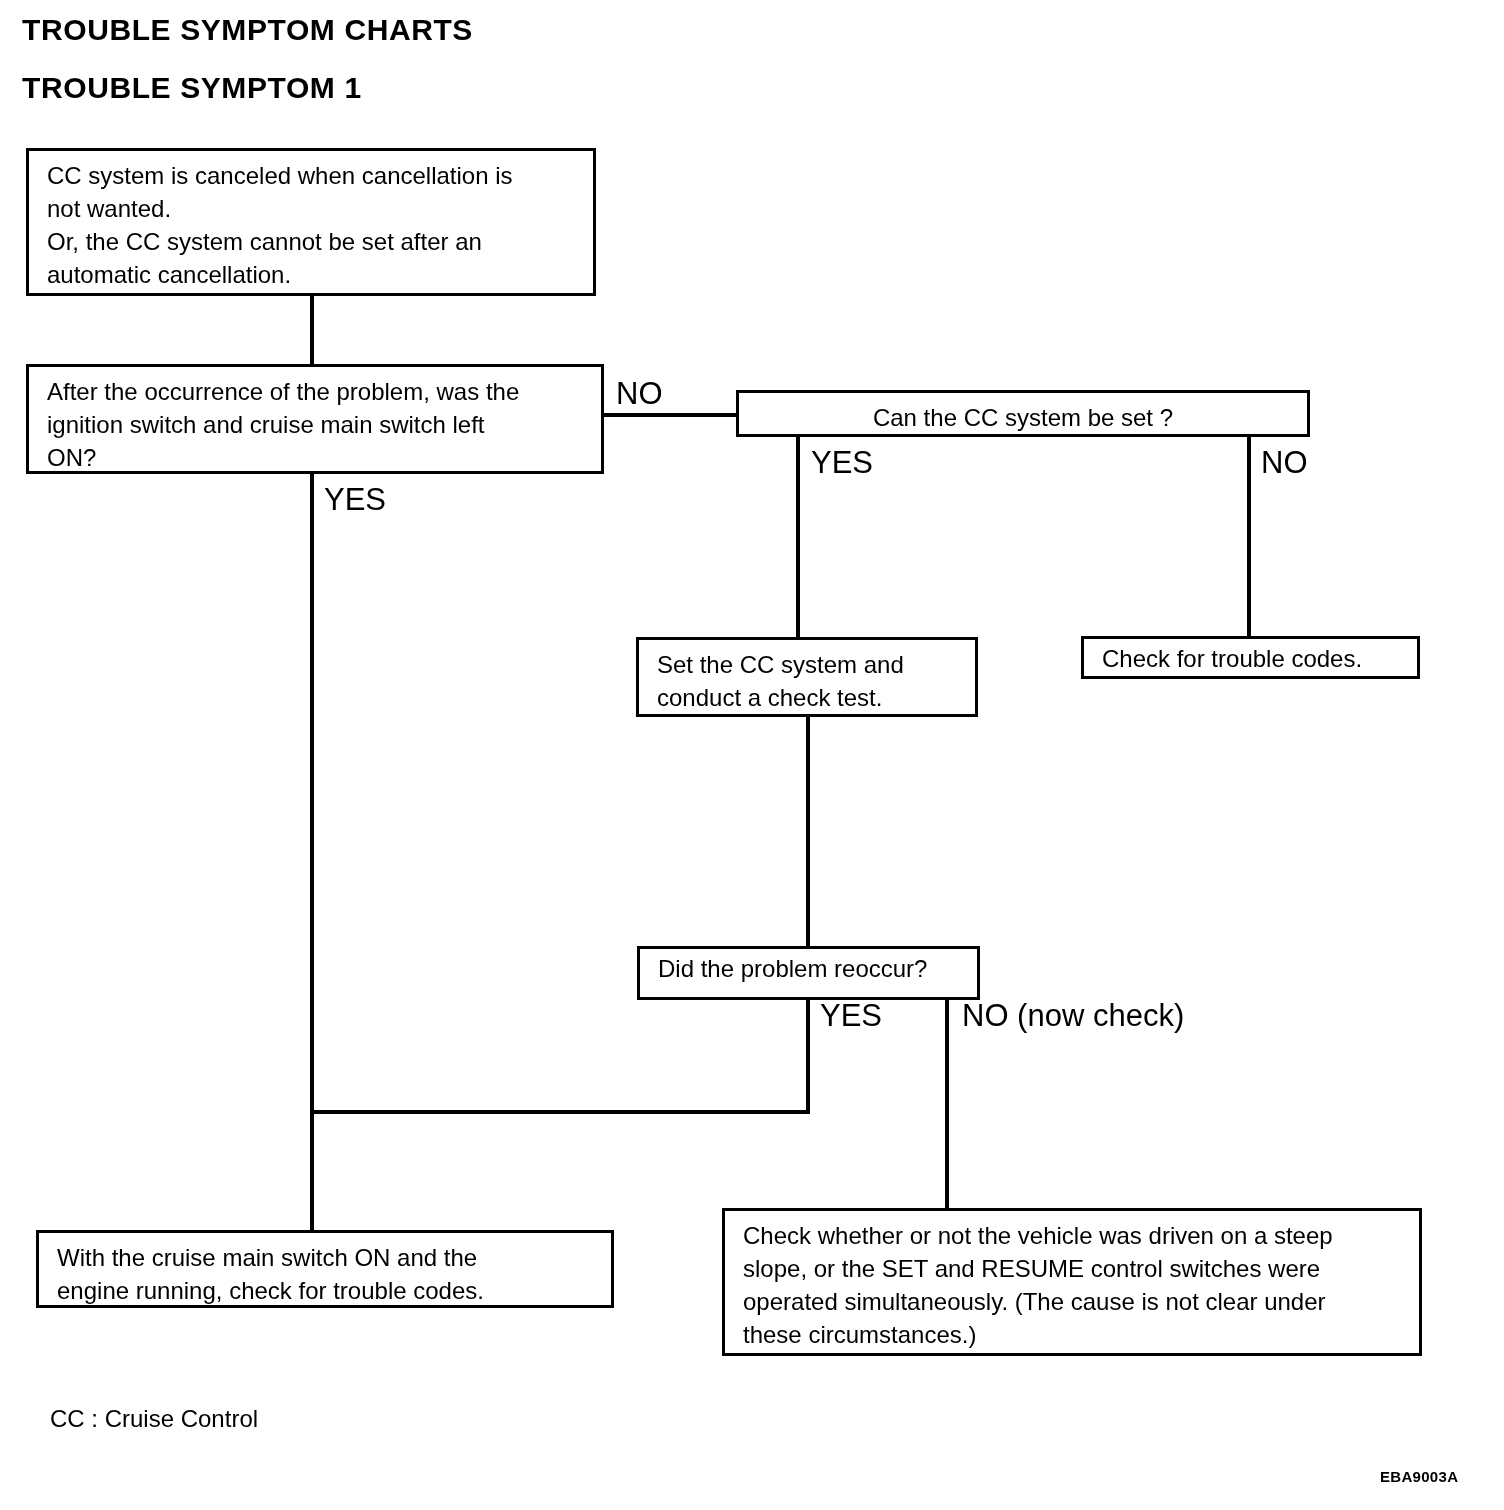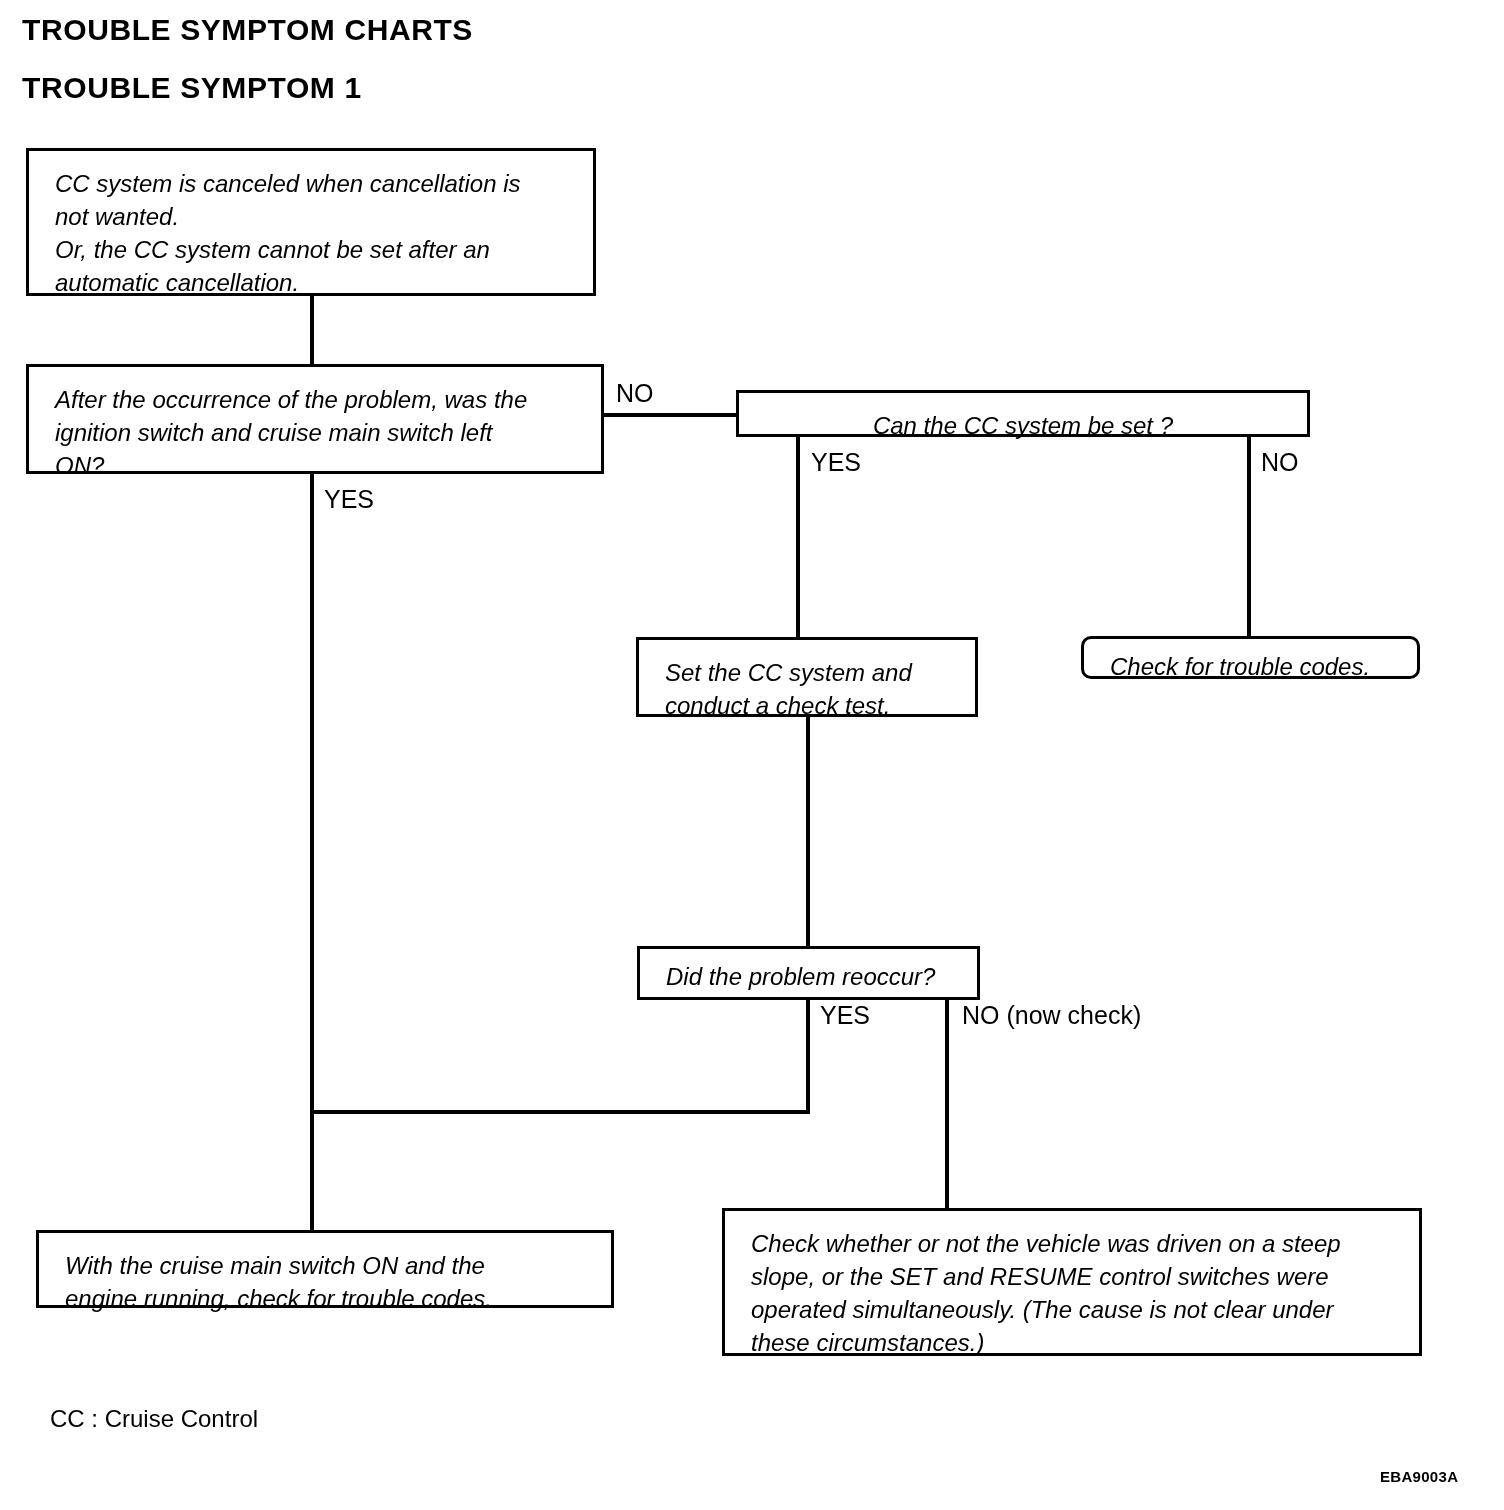--- a/index.html
+++ b/index.html
@@ -36,37 +36,36 @@
     font-size: 24px;
     line-height: 33px;
     padding: 8px 14px 8px 18px;
     z-index: 3;
   }
   .node.center {
     text-align: center;
     padding-left: 14px;
   }
   .node p {
-    margin: 8px;
+    margin: 0;
     white-space: pre-wrap;
-    font-style: italic;
   }
 
   
   .conn {
     position: absolute;
     background: #000;
     z-index: 1;
   }
   .vline { width: 4px; }
   .hline { height: 4px; }
 
   .branch-label {
     position: absolute;
-    font-size: 25px;
+    font-size: 31px;
     line-height: 25px;
     white-space: nowrap;
     z-index: 4;
   }
 
   .footnote {
     position: absolute;
     left: 50px;
     top: 1405px;
     font-size: 24px;
@@ -122,21 +121,21 @@
 
   <div class="node center" id="node-can-set" style="left:736px; top:390px; width:574px; height:47px; ">
     <p>Can the CC system be set ?</p>
   </div>
 
   <div class="node" id="node-road-test" style="left:636px; top:637px; width:342px; height:80px;">
     <p>Set the CC system and
 conduct a check test.</p>
   </div>
 
-  <div class="node" id="node-check-codes" style="left:1081px; top:636px; width:339px; height:43px; padding-top:3px;border-radius:10px;">
+  <div class="node" id="node-check-codes" style="left:1081px; top:636px; width:339px; height:43px; padding-top:3px;">
     <p>Check for trouble codes.</p>
   </div>
 
   <div class="node" id="node-reoccur" style="left:637px; top:946px; width:343px; height:54px; padding-top:3px;">
     <p>Did the problem reoccur?</p>
   </div>
 
   <div class="node" id="node-main-switch-codes" style="left:36px; top:1230px; width:578px; height:78px;">
     <p>With the cruise main switch ON and the
 engine running, check for trouble codes.</p>

